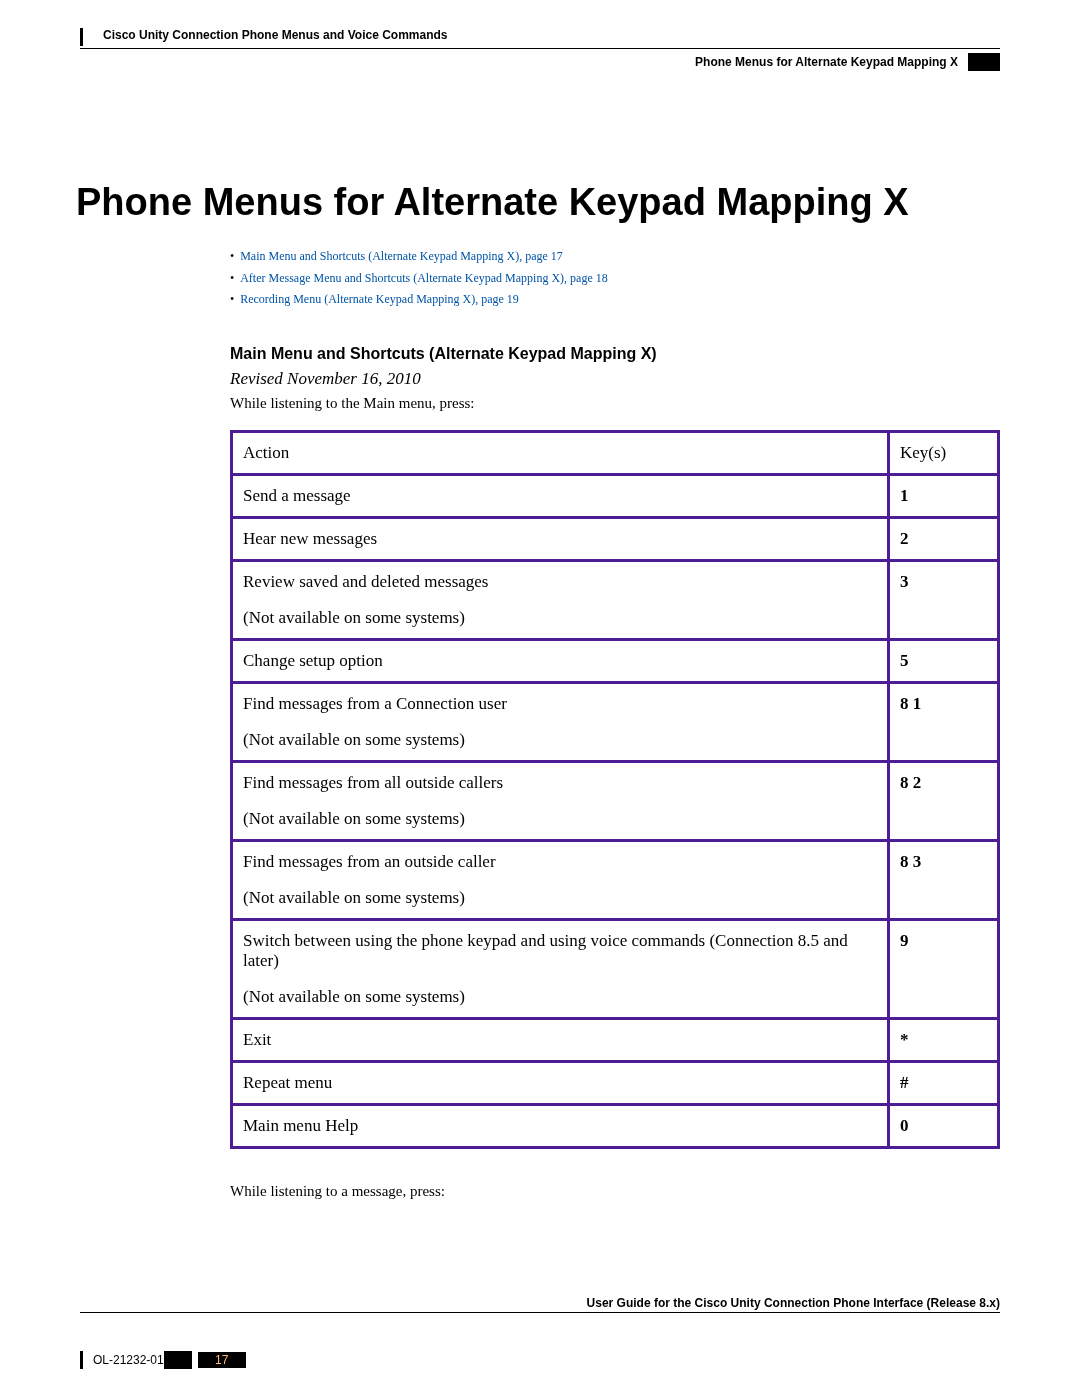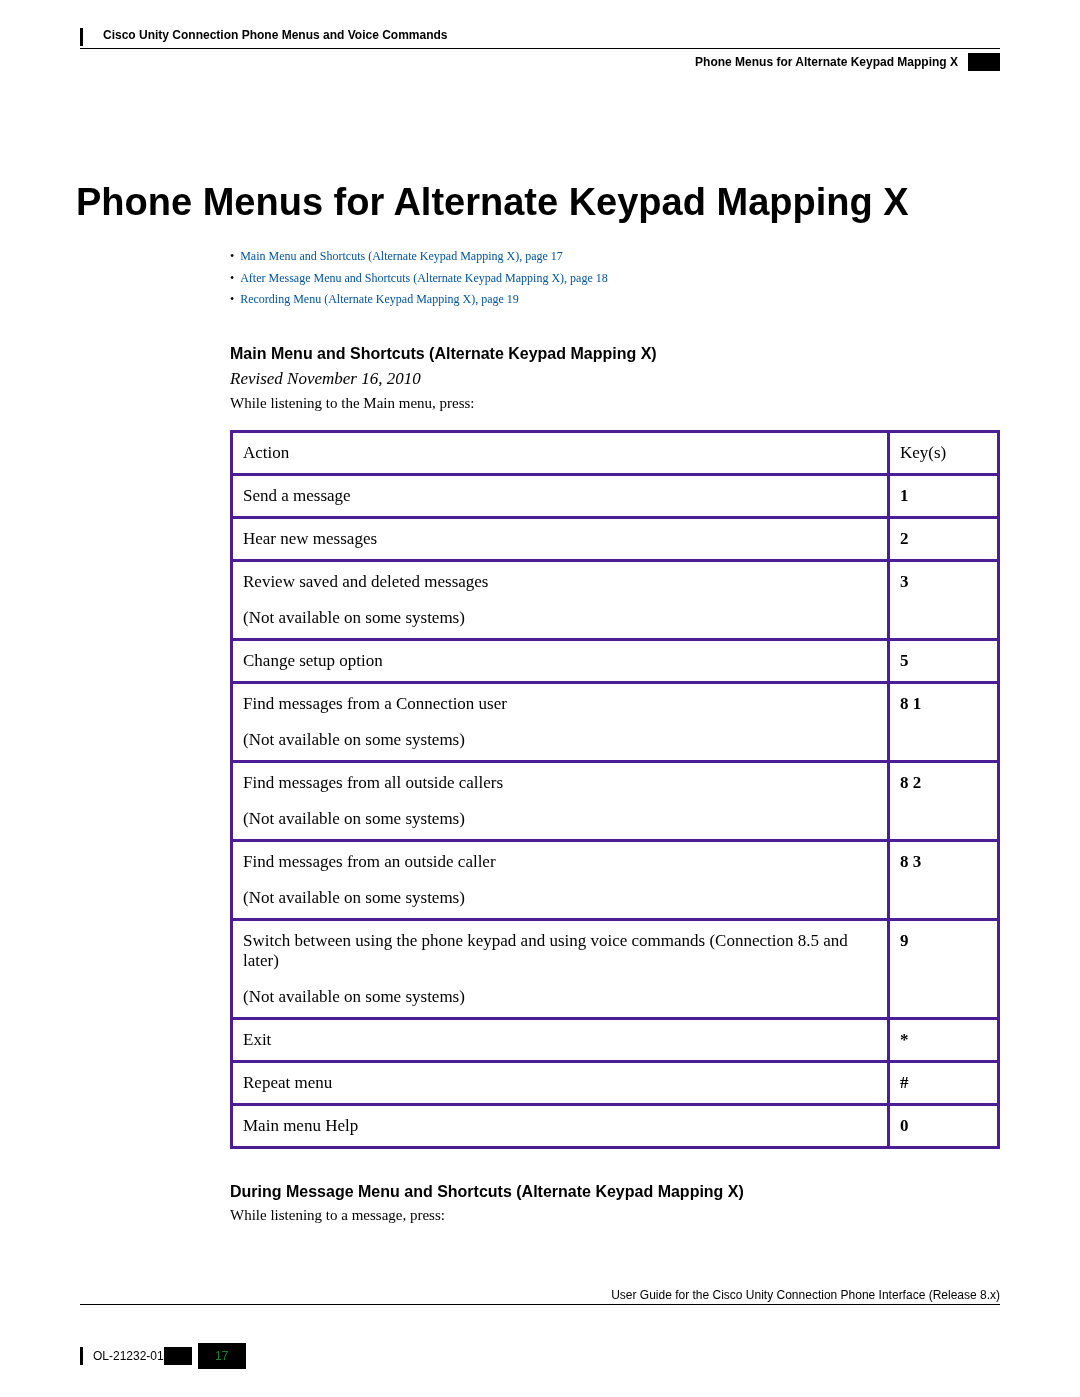--- a/index.html
+++ b/index.html
@@ -135,21 +135,21 @@
     justify-content: flex-start;
     align-items: center;
     font-size: 12px;
     font-weight: normal;
     margin-top: 38px;
   }
   .footer-right-title {
     text-align: right;
     margin-bottom: 2px;
     font-size: 12px;
-    font-weight: normal;
+    font-weight: bold;
   }
   .footer-left {
     display: flex;
     align-items: center;
   }
   .footer-left .short-rule {
     margin-right: 10px;
   }
   .page-num-box {
     display: inline-flex;
@@ -160,23 +160,23 @@
     width: 28px;
     height: 18px;
     background: #000;
     margin-right: 0;
   }
   .page-num-box .num {
     display: inline-flex;
     align-items: center;
     justify-content: center;
     min-width: 36px;
-    height: 26px;
-    background: #000;
-    color: #15803d;
+    height: 16px;
+    background: #000;
+    color: #fdba74;
     font-size: 12px;
     padding: 0 6px;
     margin-left: 6px;
   }
 </style>
 </head>
 <body>
 
 <div class="page">
 
@@ -258,21 +258,20 @@
             <td><span>Repeat menu</span></td>
             <td class="key">#</td>
           </tr>
           <tr>
             <td><span>Main menu Help</span></td>
             <td class="key">0</td>
           </tr>
         </tbody>
     </table>
 
-    <div class="section-heading">During Message Menu and Shortcuts (Alternate Keypad Mapping X)</div>
     <div class="intro">While listening to a message, press:</div>
   </div>
 
   <div class="footer">
     <div class="footer-right-title">User Guide for the Cisco Unity Connection Phone Interface (Release 8.x)</div>
     <hr>
     <div class="footer-row">
       <div class="footer-left">
         <span class="short-rule"></span>
         <span>OL-21232-01</span>

